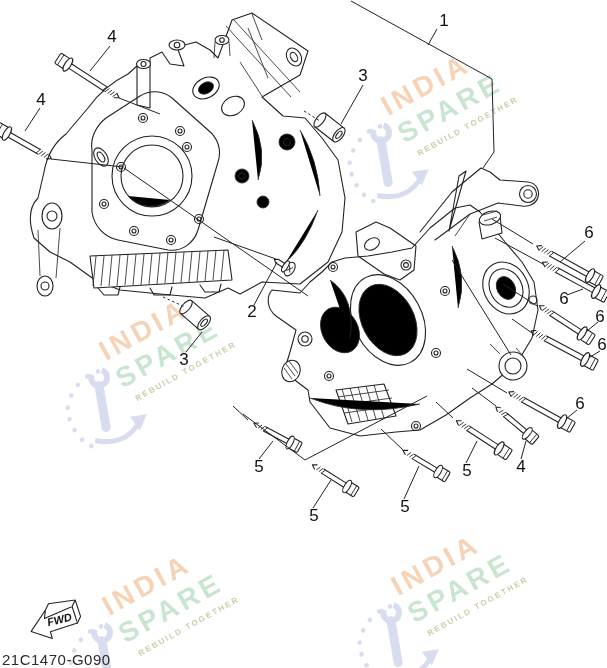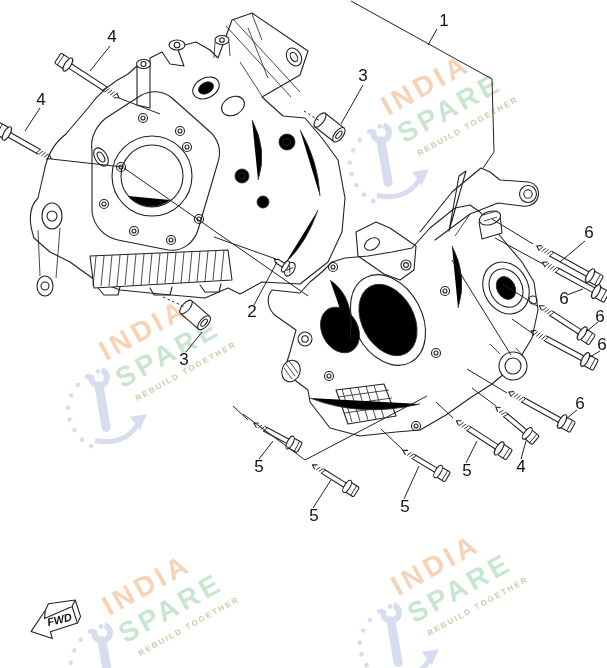--- a/index.html
+++ b/index.html
@@ -359,13 +359,14 @@
   <span class="callout" style="left:314px;top:516px">5</span>
   <span class="callout" style="left:405px;top:507px">5</span>
   <span class="callout" style="left:467px;top:471px">5</span>
   <span class="callout" style="left:589px;top:233px">6</span>
   <span class="callout" style="left:564px;top:299px">6</span>
   <span class="callout" style="left:600px;top:317px">6</span>
   <span class="callout" style="left:602px;top:345px">6</span>
   <span class="callout" style="left:580px;top:404px">6</span>
 </div>
 
+<div class="part-code">21C1470-G090</div>
 </div>
 
 </body></html>

